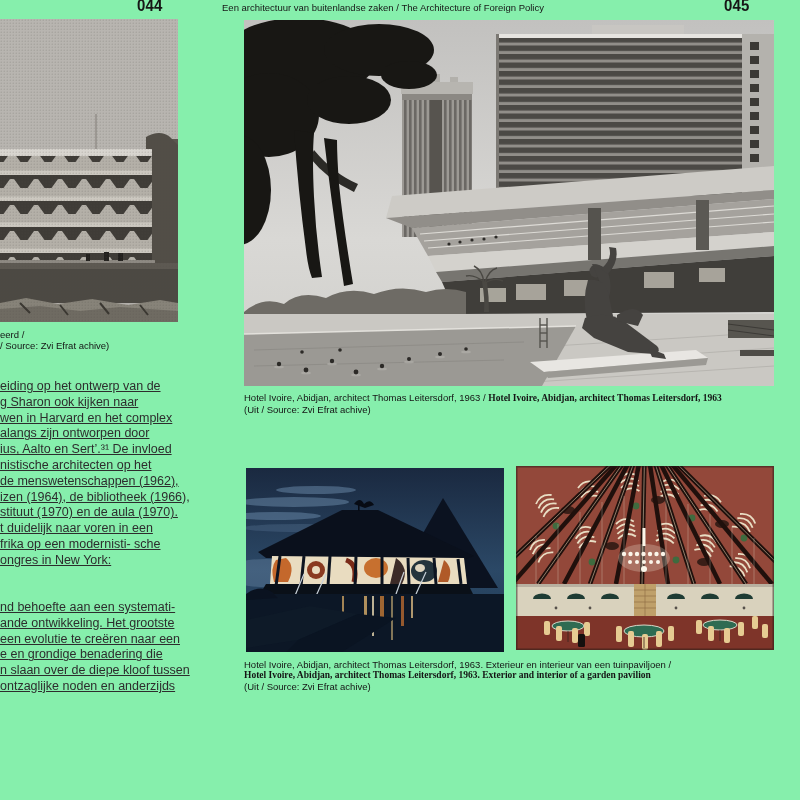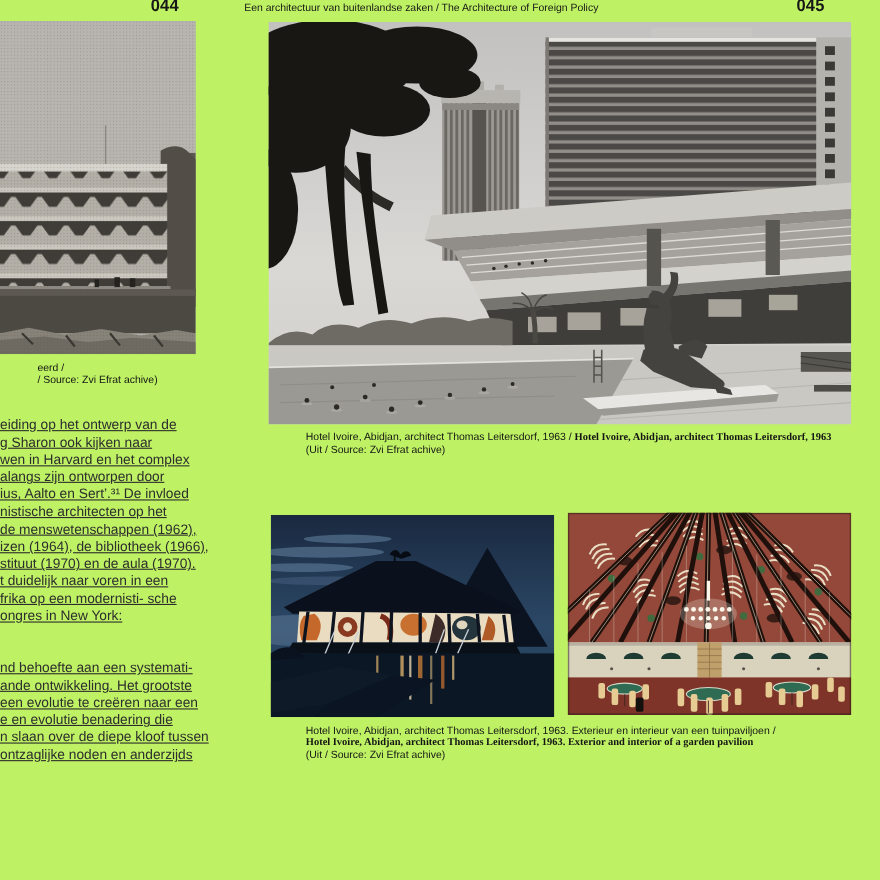--- a/index.html
+++ b/index.html
@@ -1,31 +1,31 @@
 <!DOCTYPE html>
 <html><head>
 <meta charset="utf-8">
 <style>
   html,body { margin:0; padding:0; background:#ffffff; }
   .spread {
-    position:relative; width:800px; height:800px; background:#bef264;
+    position:relative; width:800px; height:800px; background:#86efac;
     overflow:hidden; font-family:"Liberation Sans", sans-serif; color:#1c1c1c;
   }
   .hdr-num {
     position:absolute; top:-3px; font-size:15px; font-weight:bold;
     letter-spacing:0.2px; color:#161616; transform:scaleY(1.04);
   }
   .hdr-title {
     position:absolute; top:2px; left:0; width:766px; text-align:center;
     font-size:9.5px; color:#161616;
   }
   .photo { position:absolute; overflow:hidden; }
   .photo svg { display:block; width:100%; height:100%; }
   .cap { position:absolute; font-size:9.5px; line-height:11px; color:#141414; }
-  .cap .line { white-space:nowrap;padding-left:34px; }
+  .cap .line { white-space:nowrap; }
   .en { font-family:"Liberation Serif", serif; font-weight:bold; }
   .body-block {
     position:absolute; left:0; width:252px; font-size:12.5px; line-height:15.8px;
     color:#2d2d2d;
     text-decoration:underline;
   }
   .body-block .line { white-space:nowrap; }
 </style>
 </head>
 <body>
@@ -95,21 +95,21 @@
       <div class="line">stituut (1970) en de aula (1970).</div>
       <div class="line">t duidelijk naar voren in een</div>
       <div class="line">frika op een modernisti- sche</div>
       <div class="line">ongres in New York:</div>
     </div>
 
     <div class="body-block" style="top:600px">
       <div class="line">nd behoefte aan een systemati-</div>
       <div class="line">ande ontwikkeling. Het grootste</div>
       <div class="line">een evolutie te creëren naar een</div>
-      <div class="line">e en evolutie benadering die</div>
+      <div class="line">e en grondige benadering die</div>
       <div class="line">n slaan over de diepe kloof tussen</div>
       <div class="line">ontzaglijke noden en anderzijds</div>
     </div>
   </section>
 
   <section>
 
     <div class="photo" style="left:244px;top:20px;width:530px;height:366px">
       <svg viewBox="0 0 530 366" preserveAspectRatio="none">
         <defs>

